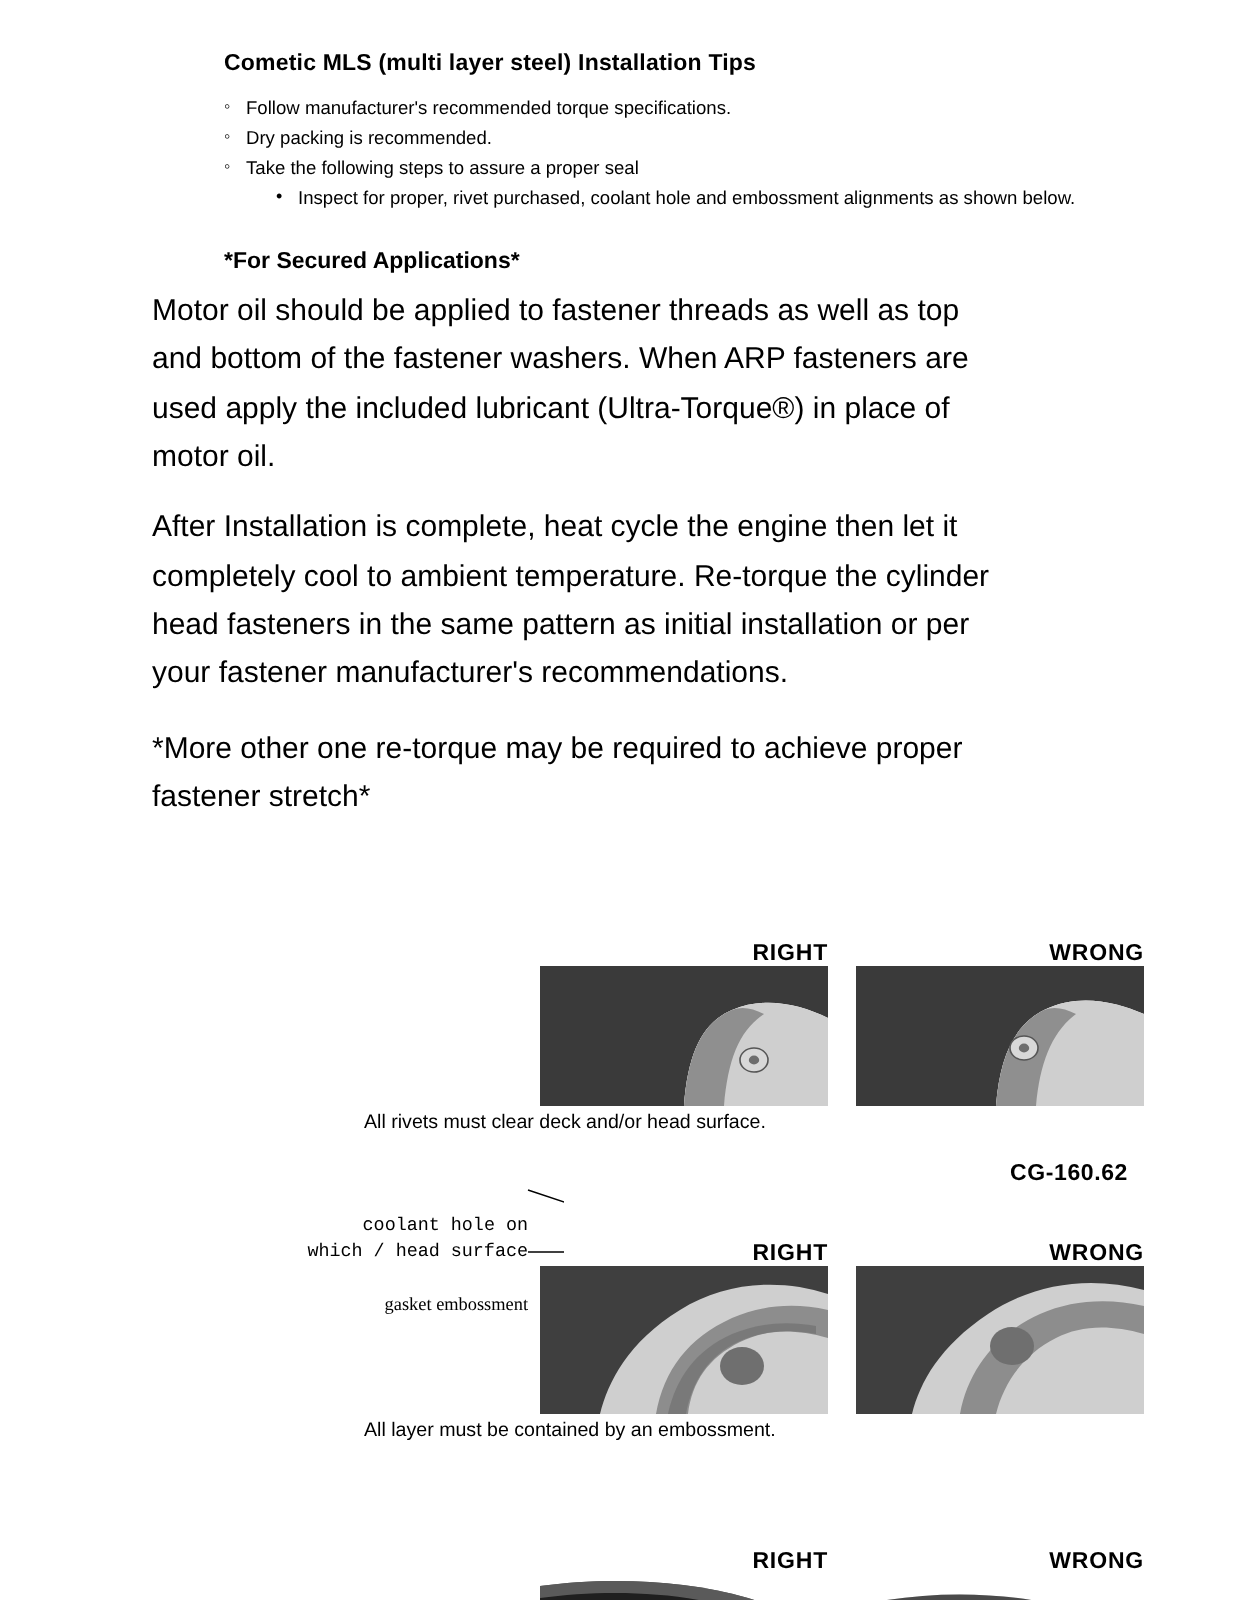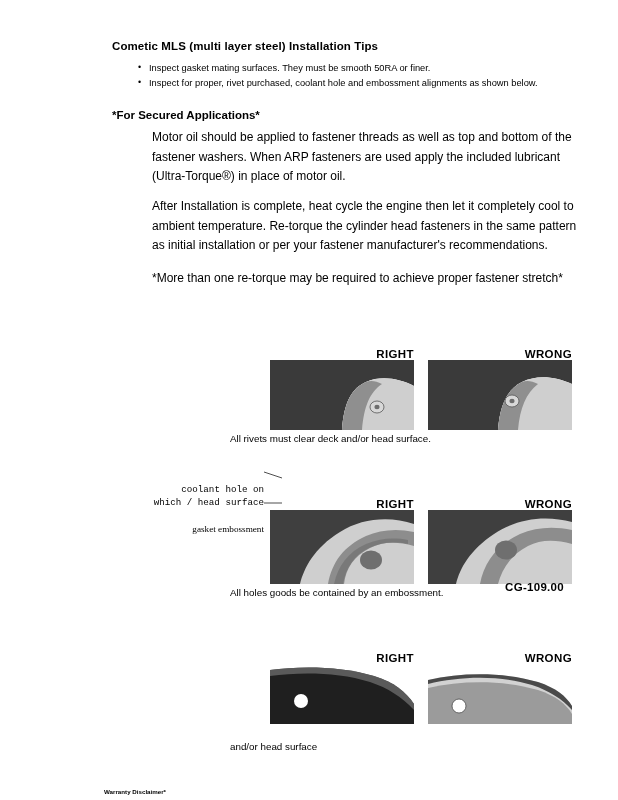--- a/index.html
+++ b/index.html
@@ -13,21 +13,21 @@
     font-family: "Liberation Sans", sans-serif;
     color: #000000;
     position: relative;
     overflow: hidden;
   }
   .page {
     position: relative;
     width: 618px;
     height: 617px;
     box-sizing: border-box;
-    padding: 40px 40px 10px 40px;
+    padding: 26px 40px 10px 40px;
   }
 
   h1.title {
     font-size: 11.5px;
     font-weight: bold;
     margin: 0 0 9px 72px;
     letter-spacing: 0.1px;
   }
 
   .bullets {
@@ -66,22 +66,22 @@
     top: -1px;
     font-size: 9px;
   }
 
   h2.section {
     font-size: 11.5px;
     font-weight: bold;
     margin: 18px 0 7px 72px;
   }
   .para {
-    margin: 0 0 0 112px;
-    font-size: 12px;
+    margin: 0 0 0 36px;
+    font-size: 15px;
     line-height: 1.62;
     max-width: 430px;
   }
   .para + .para { margin-top: 11px; }
   .para.note { margin-top: 13px; }
 
   
   .figures {
     margin-top: 20px;
     margin-left: 72px;
@@ -110,21 +110,21 @@
   }
   .fig {
     width: 144px;
     height: 70px;
     overflow: hidden;
     position: relative;
     background: #ffffff;
   }
   .fig svg { display: block; }
   .figcaption {
-    margin-left: 118px;
+    margin-left: 70px;
     font-size: 9.8px;
     margin-top: 3px;
     margin-bottom: 14px;
   }
   .figcaption.two-line { line-height: 1.35; }
 
   .callouts {
     position: absolute;
     left: 0;
     top: 26px;
@@ -169,29 +169,33 @@
     letter-spacing: 0.3px;
   }
 </style>
 </head>
 <body>
 
 <div class="page">
 
   <h1 class="title">Cometic MLS (multi layer steel) Installation Tips</h1>
 
+  <ul class="bullets">
+    <li>Follow manufacturer's recommended torque specifications.</li>
+    <li>Dry packing is recommended.</li>
+    <li>Take the following steps to assure a proper seal</li>
+  </ul>
   <ul class="subbullets" style="margin-left:96px;">
-    <li>Inspect gasket mating surfaces.  They must be smooth 50RA or finer.</li>
     <li>Inspect for proper, rivet purchased, coolant hole and embossment alignments as shown below.</li>
   </ul>
 
   <h2 class="section">*For Secured Applications*</h2>
   <p class="para">Motor oil should be applied to fastener threads as well as top and bottom of the fastener washers. When ARP fasteners are used apply the included lubricant (Ultra-Torque®) in place of motor oil.</p>
   <p class="para">After Installation is complete, heat cycle the engine then let it completely cool to ambient temperature. Re-torque the cylinder head fasteners in the same pattern as initial installation or per your fastener manufacturer's recommendations.</p>
-  <p class="para note">*More than one re-torque may be required to achieve proper fastener stretch*</p>
+  <p class="para note">*More other one re-torque may be required to achieve proper fastener stretch*</p>
 
   <div class="figures">
 
     <div class="figrow">
       <div class="figlabels">
         <span>RIGHT</span>
         <span>WRONG</span>
       </div>
       <div class="figpair">
         <div class="fig">
@@ -250,21 +254,21 @@
         <div class="fig" style="height:74px;">
           <svg width="144" height="74" viewBox="0 0 144 74">
             <rect x="0" y="0" width="144" height="74" fill="#ffffff"></rect>
             <path d="M0,0 L144,0 L144,74 L0,74 Z" fill="#cfcfcf"></path>
             <path d="M0,0 L144,0 L144,12 C118,5 90,8 66,24 C42,40 32,58 28,74 L0,74 Z" fill="#3f3f3f"></path>
             <path d="M52,74 C56,52 70,34 92,24 C108,17 126,16 144,20 L144,34 C126,29 112,30 100,36 C84,44 74,58 70,74 Z" fill="#8d8d8d"></path>
             <ellipse cx="78" cy="40" rx="11" ry="9.5" fill="#6f6f6f"></ellipse>
           </svg>
         </div>
       </div>
-      <div class="figcaption">All holes goods be contained by an embossment.</div>
+      <div class="figcaption">All layer must be contained by an embossment.</div>
     </div>
 
     <div class="figrow">
       <div class="figlabels">
         <span>RIGHT</span>
         <span>WRONG</span>
       </div>
       <div class="figpair">
         <div class="fig" style="height:60px;">
           <svg width="144" height="60" viewBox="0 0 144 60">
@@ -295,14 +299,14 @@
     <h3>Warranty Disclaimer*</h3>
     <p>Due to the nature of performance applications, the parts in this catalog are sold without any express warranty or any implied warranty of merchantability or fitness for a particular purpose.  Cometic Gasket Inc., shall not, under any circumstances, be liable for any special, incidental or consequential damages, including, person, party or property, but not limited to, damage, or loss of property or equipment, loss of profits or revenue, cost of purchased or replacement goods, or claims of customers of the purchase, which may arise and/or result from sale, instillation or use of these parts.  Installation of these parts could adversely affect the motor manufacturers warranty coverage.</p>
     <p>VENUE-The agreed upon venue, in the event of dispute whatsoever between the parties, whether instituted by either party, including, but not limited to, contract terms, payment terms, delivery, type, defects, sufficiency of product, shall be the Court of Common Pleas, Lake County, Ohio or the Painesville Municipal Court, Lake County, Ohio, depending on the amount in controversy.</p>
     <p>This agreement shall be governed by and construed under the laws of the State of Ohio.</p>
     <p>All prices and terms are subject to change without notice.</p>
     <p>Terms COD- Secured with a completed dealer/jobber application on File, COD-Company check with a current credit card number on file.  Open accounts may be established by well rated firms.  A credit application is available upon request.  Open accounts are due payable Net 30 days from date of invoice.  No statement will be sent.  If an account becomes 60 or more days past due, it is subject to being placed on credit hold.  No orders will be shipped or new orders accepted until past due balance is paid.  If an account becomes 90 or more days past due, it is subject to being placed for collections.  All costs of collection are the responsibility of the customer, including attorney fees, court costs, and other expenses of litigation.</p>
     <p>Returns- Authorized (RGA) must be obtained in advance on all returns.  A packing slip or invoice number must accompany the merchandise.  No returns after 30 days from invoice date.  All returns are subject to a 25% restocking charge.  All custom designed and custom manufactured gaskets are non-returnable.</p>
 
   </div>
 
-  <div class="docnum">CG-109.00</div>
+  <div class="docnum">CG-160.62</div>
 </div>
 
 </body></html>

